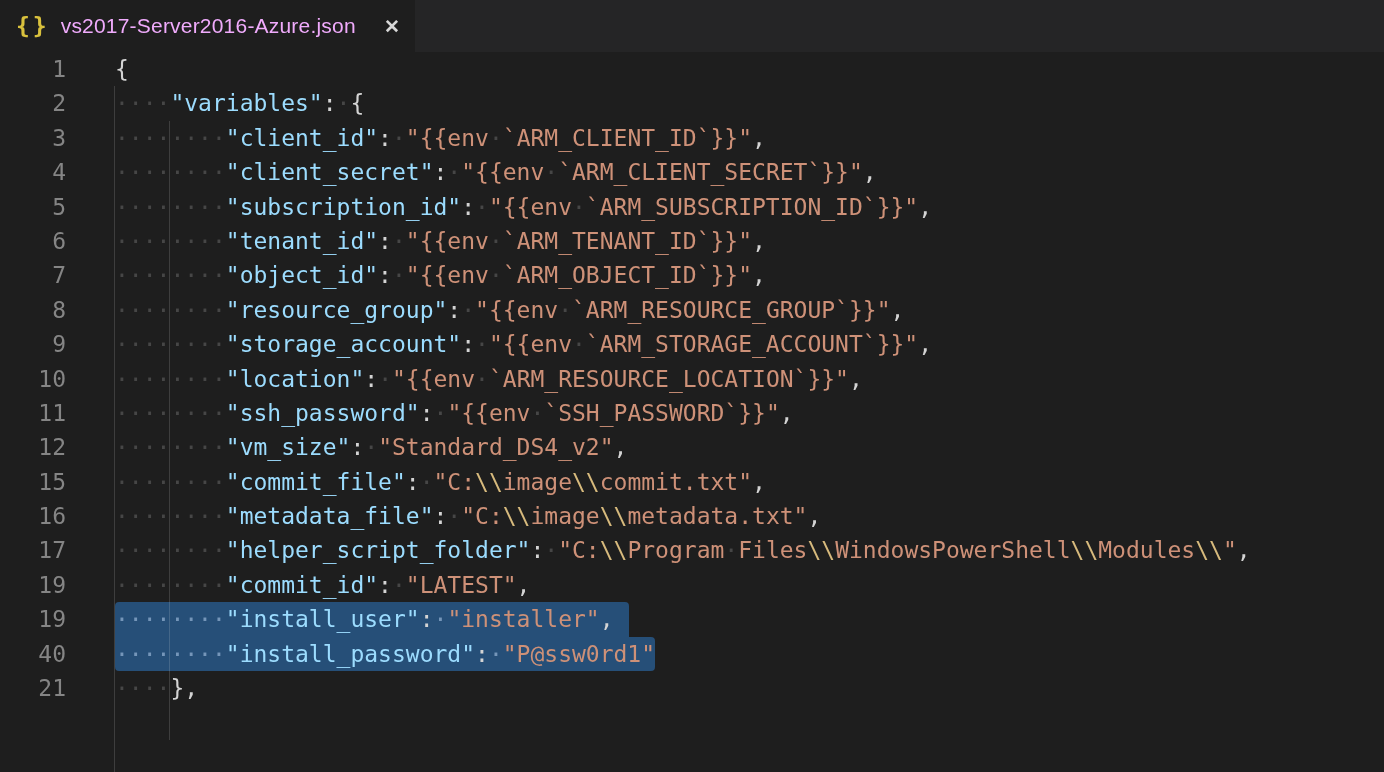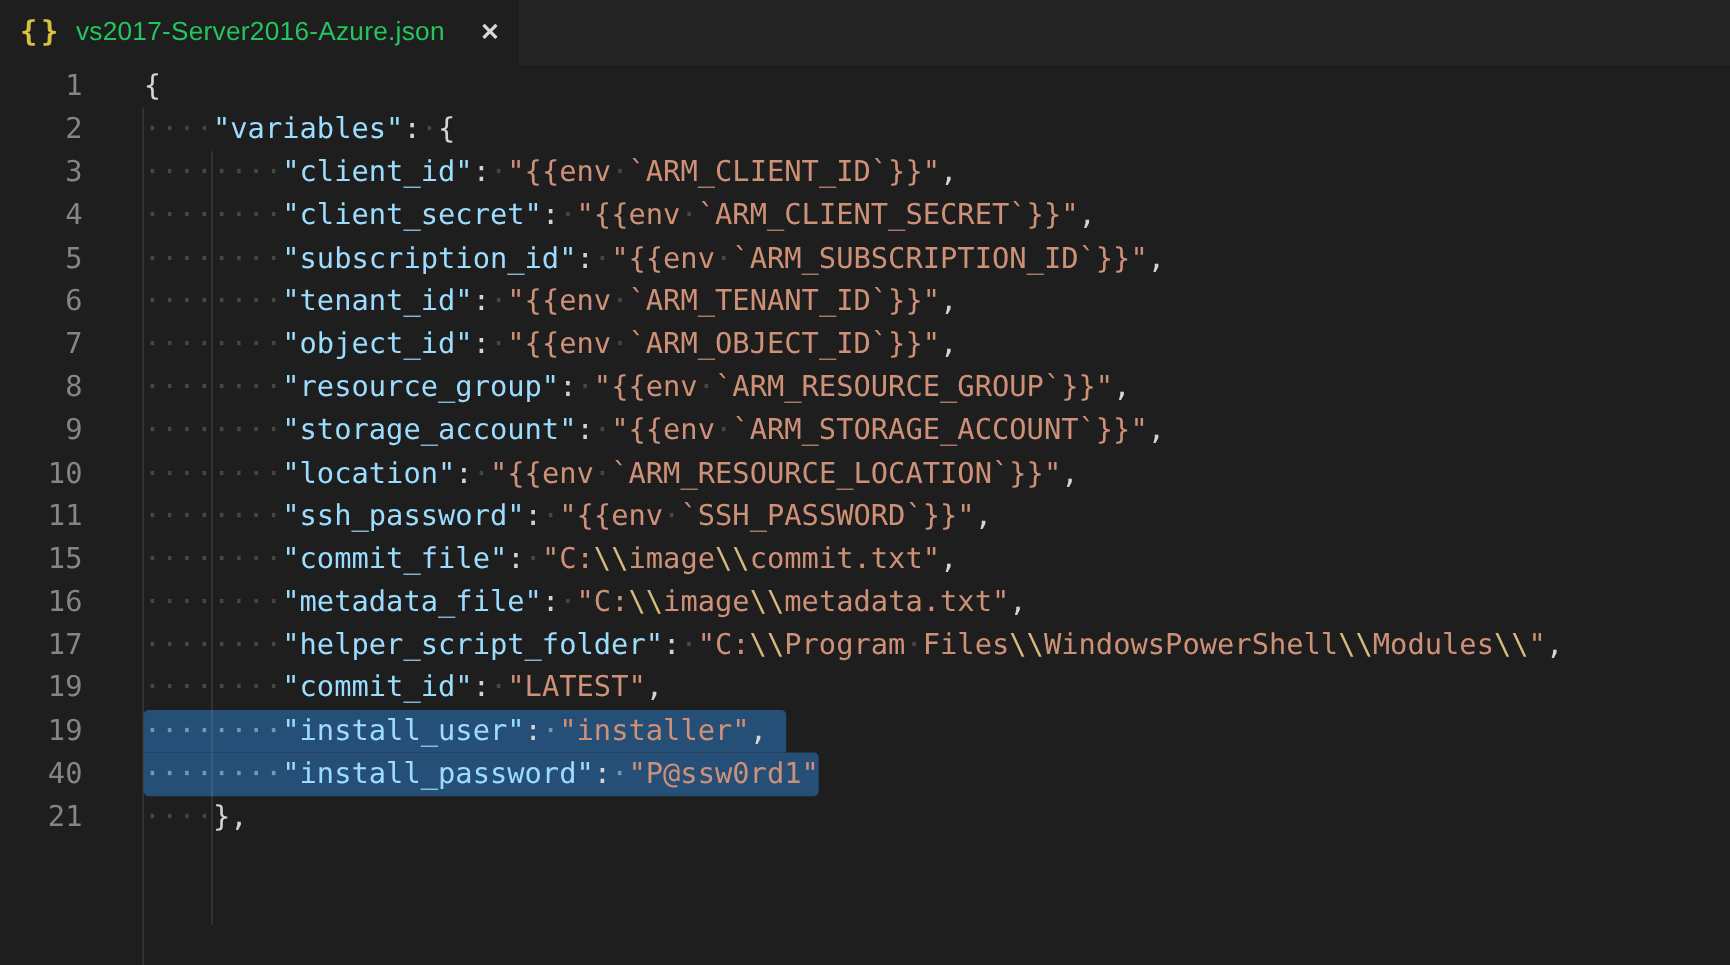--- a/index.html
+++ b/index.html
@@ -28,21 +28,21 @@
   .tab-icon {
     font-family: "DejaVu Sans Mono", monospace;
     font-size: 23px;
     font-weight: bold;
     letter-spacing: 3px;
     color: #d9c13d;
     margin-right: 11px;
     flex: none;
   }
   .tab-title {
-    color: #22c55e;
+    color: #f0abfc;
     font-size: 21px;
     letter-spacing: 0.2px;
     white-space: nowrap;
     flex: 1;
   }
   .tab-close {
     color: #d8d8d8;
     font-size: 19px;
     font-weight: bold;
     margin-left: 10px;
@@ -115,20 +115,21 @@
       <div class="code-line"><span class="gutter">2</span><span class="content"><span class="ws">····</span><span class="seg-k">"variables"</span><span class="seg-p">:</span><span class="ws">·</span><span class="seg-p">{</span></span></div>
       <div class="code-line"><span class="gutter">3</span><span class="content"><span class="ws">········</span><span class="seg-k">"client_id"</span><span class="seg-p">:</span><span class="ws">·</span><span class="seg-s">"{{env</span><span class="ws">·</span><span class="seg-s">`ARM_CLIENT_ID`}}"</span><span class="seg-p">,</span></span></div>
       <div class="code-line"><span class="gutter">4</span><span class="content"><span class="ws">········</span><span class="seg-k">"client_secret"</span><span class="seg-p">:</span><span class="ws">·</span><span class="seg-s">"{{env</span><span class="ws">·</span><span class="seg-s">`ARM_CLIENT_SECRET`}}"</span><span class="seg-p">,</span></span></div>
       <div class="code-line"><span class="gutter">5</span><span class="content"><span class="ws">········</span><span class="seg-k">"subscription_id"</span><span class="seg-p">:</span><span class="ws">·</span><span class="seg-s">"{{env</span><span class="ws">·</span><span class="seg-s">`ARM_SUBSCRIPTION_ID`}}"</span><span class="seg-p">,</span></span></div>
       <div class="code-line"><span class="gutter">6</span><span class="content"><span class="ws">········</span><span class="seg-k">"tenant_id"</span><span class="seg-p">:</span><span class="ws">·</span><span class="seg-s">"{{env</span><span class="ws">·</span><span class="seg-s">`ARM_TENANT_ID`}}"</span><span class="seg-p">,</span></span></div>
       <div class="code-line"><span class="gutter">7</span><span class="content"><span class="ws">········</span><span class="seg-k">"object_id"</span><span class="seg-p">:</span><span class="ws">·</span><span class="seg-s">"{{env</span><span class="ws">·</span><span class="seg-s">`ARM_OBJECT_ID`}}"</span><span class="seg-p">,</span></span></div>
       <div class="code-line"><span class="gutter">8</span><span class="content"><span class="ws">········</span><span class="seg-k">"resource_group"</span><span class="seg-p">:</span><span class="ws">·</span><span class="seg-s">"{{env</span><span class="ws">·</span><span class="seg-s">`ARM_RESOURCE_GROUP`}}"</span><span class="seg-p">,</span></span></div>
       <div class="code-line"><span class="gutter">9</span><span class="content"><span class="ws">········</span><span class="seg-k">"storage_account"</span><span class="seg-p">:</span><span class="ws">·</span><span class="seg-s">"{{env</span><span class="ws">·</span><span class="seg-s">`ARM_STORAGE_ACCOUNT`}}"</span><span class="seg-p">,</span></span></div>
       <div class="code-line"><span class="gutter">10</span><span class="content"><span class="ws">········</span><span class="seg-k">"location"</span><span class="seg-p">:</span><span class="ws">·</span><span class="seg-s">"{{env</span><span class="ws">·</span><span class="seg-s">`ARM_RESOURCE_LOCATION`}}"</span><span class="seg-p">,</span></span></div>
       <div class="code-line"><span class="gutter">11</span><span class="content"><span class="ws">········</span><span class="seg-k">"ssh_password"</span><span class="seg-p">:</span><span class="ws">·</span><span class="seg-s">"{{env</span><span class="ws">·</span><span class="seg-s">`SSH_PASSWORD`}}"</span><span class="seg-p">,</span></span></div>
+      <div class="code-line"><span class="gutter">12</span><span class="content"><span class="ws">········</span><span class="seg-k">"vm_size"</span><span class="seg-p">:</span><span class="ws">·</span><span class="seg-s">"Standard_DS4_v2"</span><span class="seg-p">,</span></span></div>
       <div class="code-line"><span class="gutter">15</span><span class="content"><span class="ws">········</span><span class="seg-k">"commit_file"</span><span class="seg-p">:</span><span class="ws">·</span><span class="seg-s">"C:</span><span class="seg-e">\\</span><span class="seg-s">image</span><span class="seg-e">\\</span><span class="seg-s">commit.txt"</span><span class="seg-p">,</span></span></div>
       <div class="code-line"><span class="gutter">16</span><span class="content"><span class="ws">········</span><span class="seg-k">"metadata_file"</span><span class="seg-p">:</span><span class="ws">·</span><span class="seg-s">"C:</span><span class="seg-e">\\</span><span class="seg-s">image</span><span class="seg-e">\\</span><span class="seg-s">metadata.txt"</span><span class="seg-p">,</span></span></div>
       <div class="code-line"><span class="gutter">17</span><span class="content"><span class="ws">········</span><span class="seg-k">"helper_script_folder"</span><span class="seg-p">:</span><span class="ws">·</span><span class="seg-s">"C:</span><span class="seg-e">\\</span><span class="seg-s">Program</span><span class="ws">·</span><span class="seg-s">Files</span><span class="seg-e">\\</span><span class="seg-s">WindowsPowerShell</span><span class="seg-e">\\</span><span class="seg-s">Modules</span><span class="seg-e">\\</span><span class="seg-s">"</span><span class="seg-p">,</span></span></div>
       <div class="code-line"><span class="gutter">19</span><span class="content"><span class="ws">········</span><span class="seg-k">"commit_id"</span><span class="seg-p">:</span><span class="ws">·</span><span class="seg-s">"LATEST"</span><span class="seg-p">,</span></span></div>
       <div class="code-line"><span class="gutter">19</span><span class="content"><span class="selwrap selwrap-first"><span class="ws">········</span><span class="seg-k">"install_user"</span><span class="seg-p">:</span><span class="ws">·</span><span class="seg-s">"installer"</span><span class="seg-p">,</span><span class="nl-ext"></span></span></span></div>
       <div class="code-line"><span class="gutter">40</span><span class="content"><span class="selwrap  selwrap-last"><span class="ws">········</span><span class="seg-k">"install_password"</span><span class="seg-p">:</span><span class="ws">·</span><span class="seg-s">"P@ssw0rd1"</span></span></span></div>
       <div class="code-line"><span class="gutter">21</span><span class="content"><span class="ws">····</span><span class="seg-p">},</span></span></div>
     </div>
 <div class="indent-guide" style="left: 114px; top: 34.4px; height: 688px;"></div>
     <div class="indent-guide" style="left: 169.4px; top: 68.8px; height: 619.2px;"></div>

